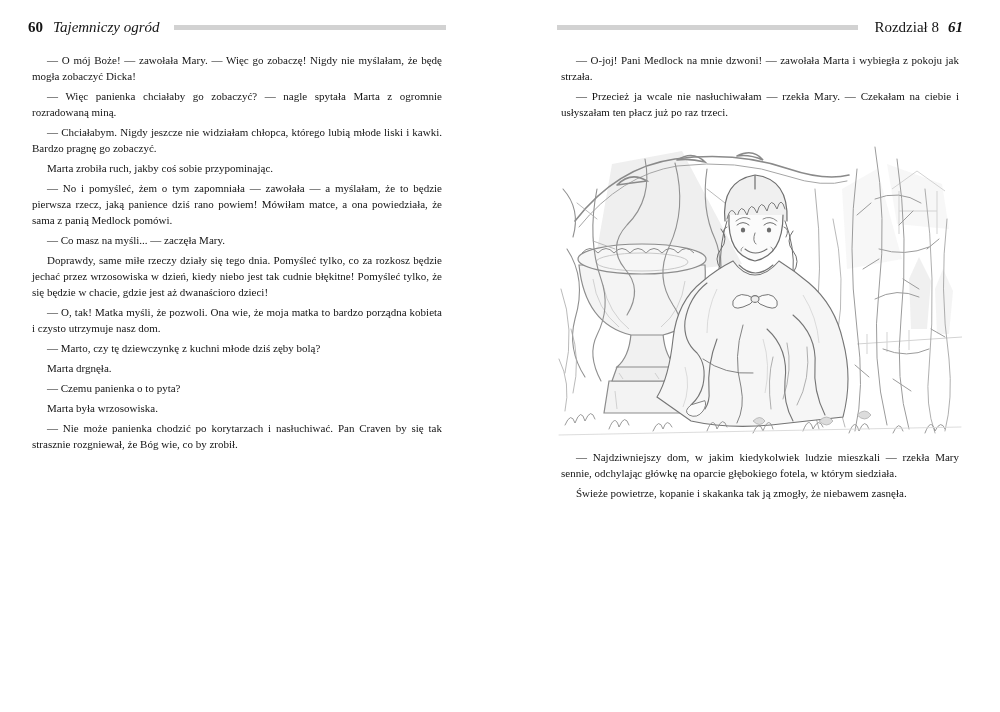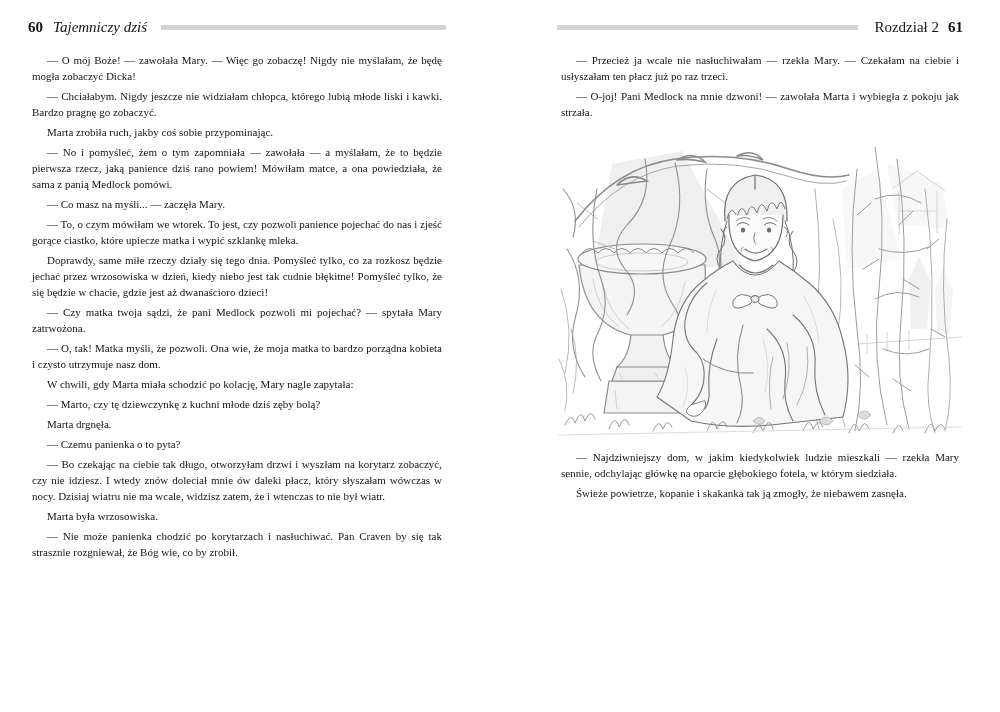--- a/index.html
+++ b/index.html
@@ -17,21 +17,21 @@
 
   .page-header {
     display: flex; align-items: center;
     font-size: 15px; height: 15px;
     white-space: nowrap;
   }
   .page-num { font-weight: bold; }
   .running-title { font-style: italic; }
   .running-title.plain { font-style: normal; }
   .page-left .page-num { margin-right: 10px; }
-  .page-right .page-num { margin-left: 9px; }
+  .page-right .page-num { margin-left: 9px; font-style: italic; }
   .header-rule {
     flex: 1; height: 5px;
     background: #d2d2d2;
     align-self: center;
   }
   .page-left .header-rule { margin-left: 14px; }
   .page-right .header-rule { margin-right: 16px; }
 
   .body-text { margin-top: 17px; }
   .body-text p {
@@ -50,52 +50,49 @@
     width: 100%;
   }
   figure.illustration svg { display: block; }
 </style>
 </head>
 <body>
 
 <div class="page page-left">
   <div class="page-header">
     <span class="page-num">60</span>
-    <span class="running-title">Tajemniczy dziś</span>
+    <span class="running-title">Tajemniczy ogród</span>
     <span class="header-rule"></span>
   </div>
   <div class="body-text">
     <p lang="pl">— O mój Boże! — zawołała Mary. — Więc go zobaczę! Nigdy nie myślałam, że będę mogła zobaczyć Dicka!</p>
+    <p lang="pl">— Więc panienka chciałaby go zobaczyć? — nagle spytała Marta z ogromnie rozradowaną miną.</p>
     <p lang="pl">— Chciałabym. Nigdy jeszcze nie widziałam chłopca, którego lubią młode liski i kawki. Bardzo pragnę go zobaczyć.</p>
     <p lang="pl">Marta zrobiła ruch, jakby coś sobie przypominając.</p>
     <p lang="pl">— No i pomyśleć, żem o tym zapomniała — zawołała — a myślałam, że to będzie pierwsza rzecz, jaką panience dziś rano powiem! Mówiłam matce, a ona powiedziała, że sama z panią Medlock pomówi.</p>
     <p lang="pl">— Co masz na myśli... — zaczęła Mary.</p>
-    <p lang="pl">— To, o czym mówiłam we wtorek. To jest, czy pozwoli panience pojechać do nas i zjeść gorące ciastko, które upiecze matka i wypić szklankę mleka.</p>
     <p lang="pl">Doprawdy, same miłe rzeczy działy się tego dnia. Pomyśleć tylko, co za rozkosz będzie jechać przez wrzosowiska w dzień, kiedy niebo jest tak cudnie błękitne! Pomyśleć tylko, że się będzie w chacie, gdzie jest aż dwanaścioro dzieci!</p>
-    <p lang="pl">— Czy matka twoja sądzi, że pani Medlock pozwoli mi pojechać? — spytała Mary zatrwożona.</p>
     <p lang="pl">— O, tak! Matka myśli, że pozwoli. Ona wie, że moja matka to bardzo porządna kobieta i czysto utrzymuje nasz dom.</p>
-    <p lang="pl">W chwili, gdy Marta miała schodzić po kolację, Mary nagle zapytała:</p>
     <p lang="pl">— Marto, czy tę dziewczynkę z kuchni młode dziś zęby bolą?</p>
     <p lang="pl">Marta drgnęła.</p>
     <p lang="pl">— Czemu panienka o to pyta?</p>
-    <p lang="pl">— Bo czekając na ciebie tak długo, otworzyłam drzwi i wyszłam na korytarz zobaczyć, czy nie idziesz. I wtedy znów doleciał mnie ów daleki płacz, który słyszałam wówczas w nocy. Dzisiaj wiatru nie ma wcale, widzisz zatem, że i wtenczas to nie był wiatr.</p>
     <p lang="pl">Marta była wrzosowiska.</p>
     <p lang="pl">— Nie może panienka chodzić po korytarzach i nasłuchiwać. Pan Craven by się tak strasznie rozgniewał, że Bóg wie, co by zrobił.</p>
   </div>
 </div>
 
 <div class="page page-right">
   <div class="page-header">
     <span class="header-rule"></span>
-    <span class="running-title plain">Rozdział 2</span>
+    <span class="running-title plain">Rozdział 8</span>
     <span class="page-num">61</span>
   </div>
   <div class="body-text">
+    <p lang="pl">— O-joj! Pani Medlock na mnie dzwoni! — zawołała Marta i wybiegła z pokoju jak strzała.</p>
     <p lang="pl">— Przecież ja wcale nie nasłuchiwałam — rzekła Mary. — Czekałam na ciebie i usłyszałam ten płacz już po raz trzeci.</p>
-    <p lang="pl">— O-joj! Pani Medlock na mnie dzwoni! — zawołała Marta i wybiegła z pokoju jak strzała.</p>
 
     <figure class="illustration">
       <svg width="406" height="308" viewBox="0 0 406 308" role="img" aria-label="Pencil sketch: smiling girl with two braids kneeling in grass beside a large vine-covered stone garden urn, surrounded by bare tangled branches">
 
         <g fill="#ebebeb" stroke="none" opacity="0.8">
           <polygon points="55,35 125,22 185,135 35,150"></polygon>
           <polygon points="330,35 385,55 392,100 340,95" opacity="0.5"></polygon>
           <polygon points="352,150 362,128 374,152 370,200 354,200" opacity="0.9"></polygon>
           <polygon points="378,160 386,140 396,162 392,205 380,205" opacity="0.7"></polygon>
           <polygon points="285,60 320,40 345,130 290,140" opacity="0.5"></polygon>

